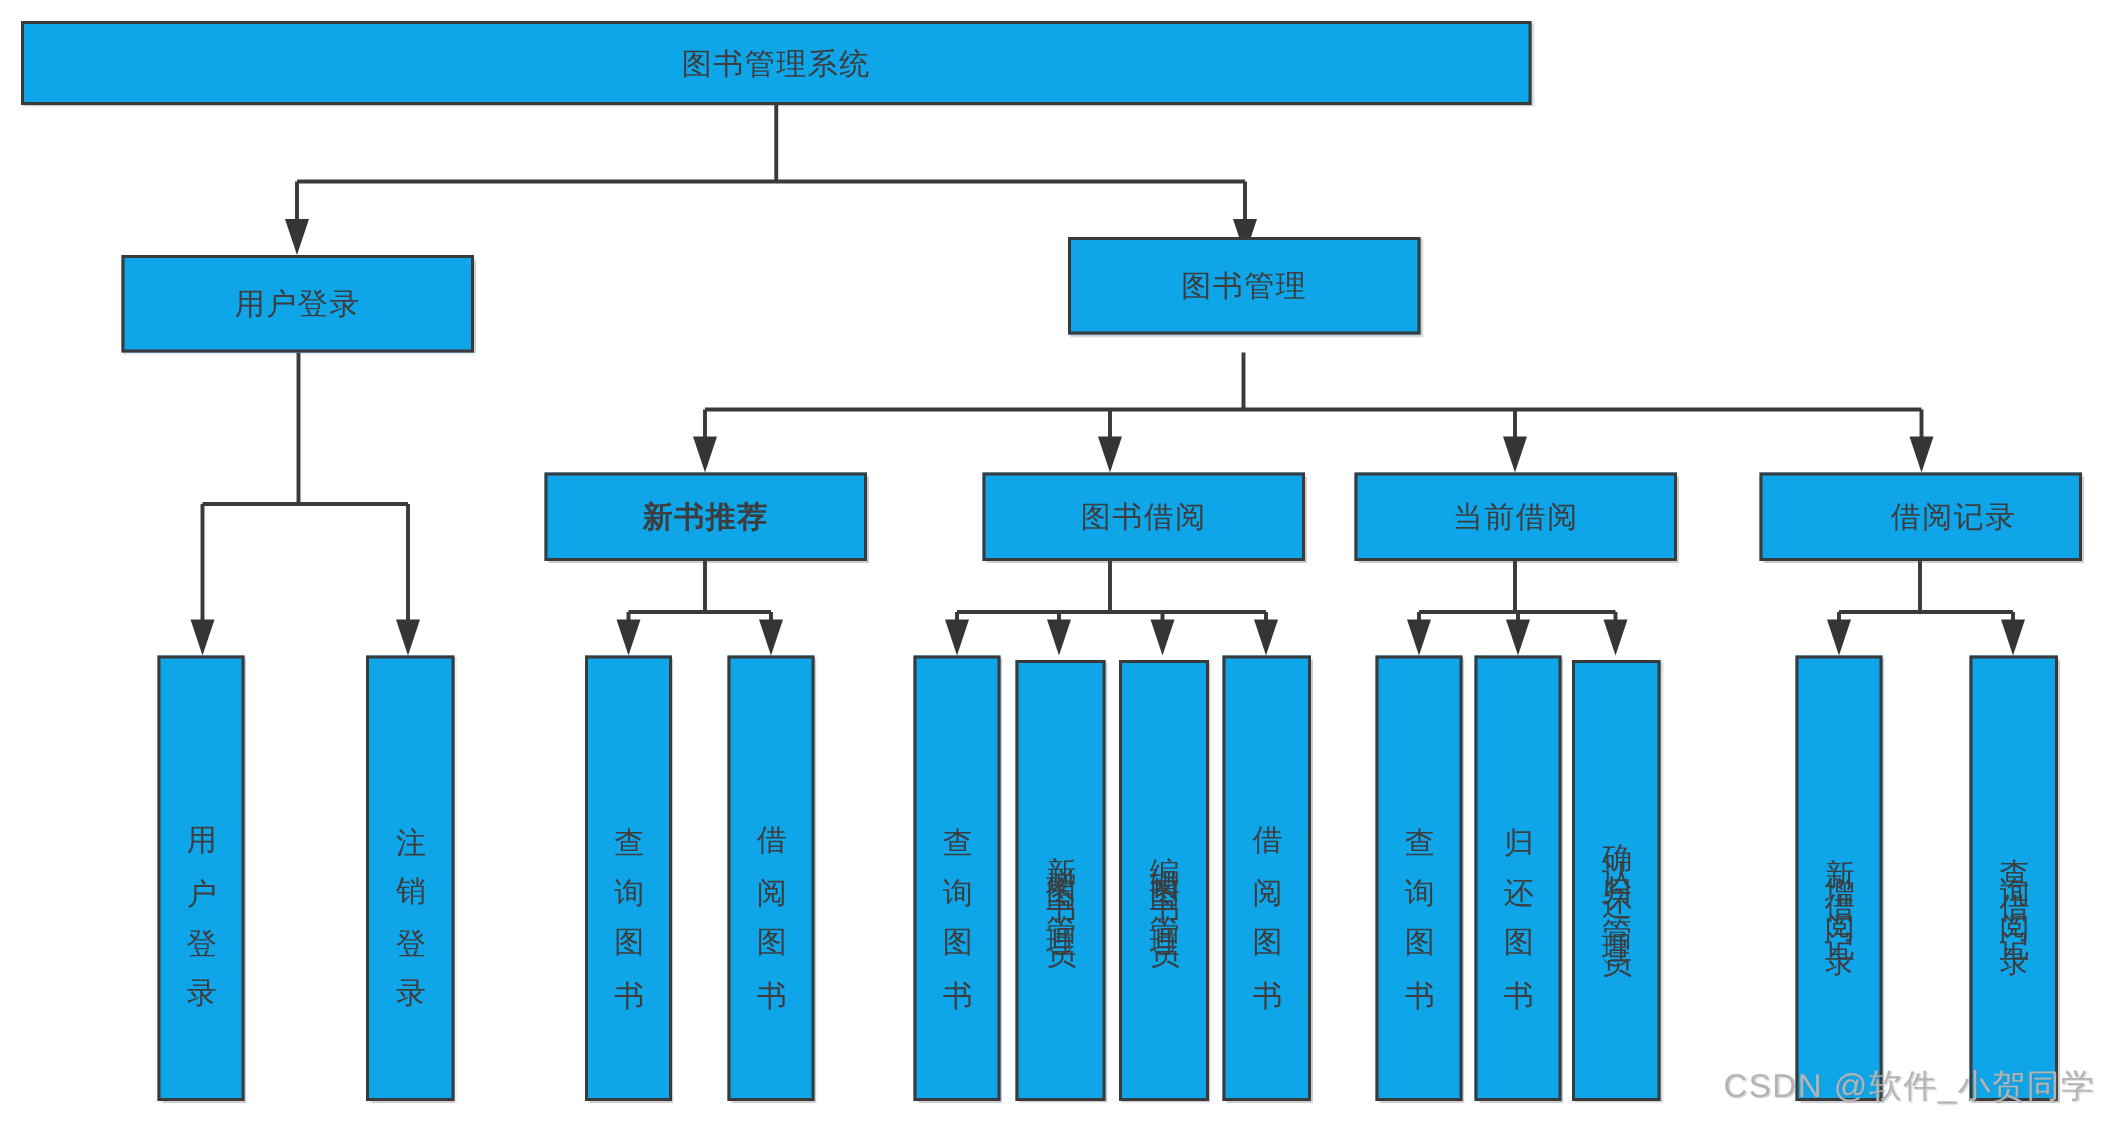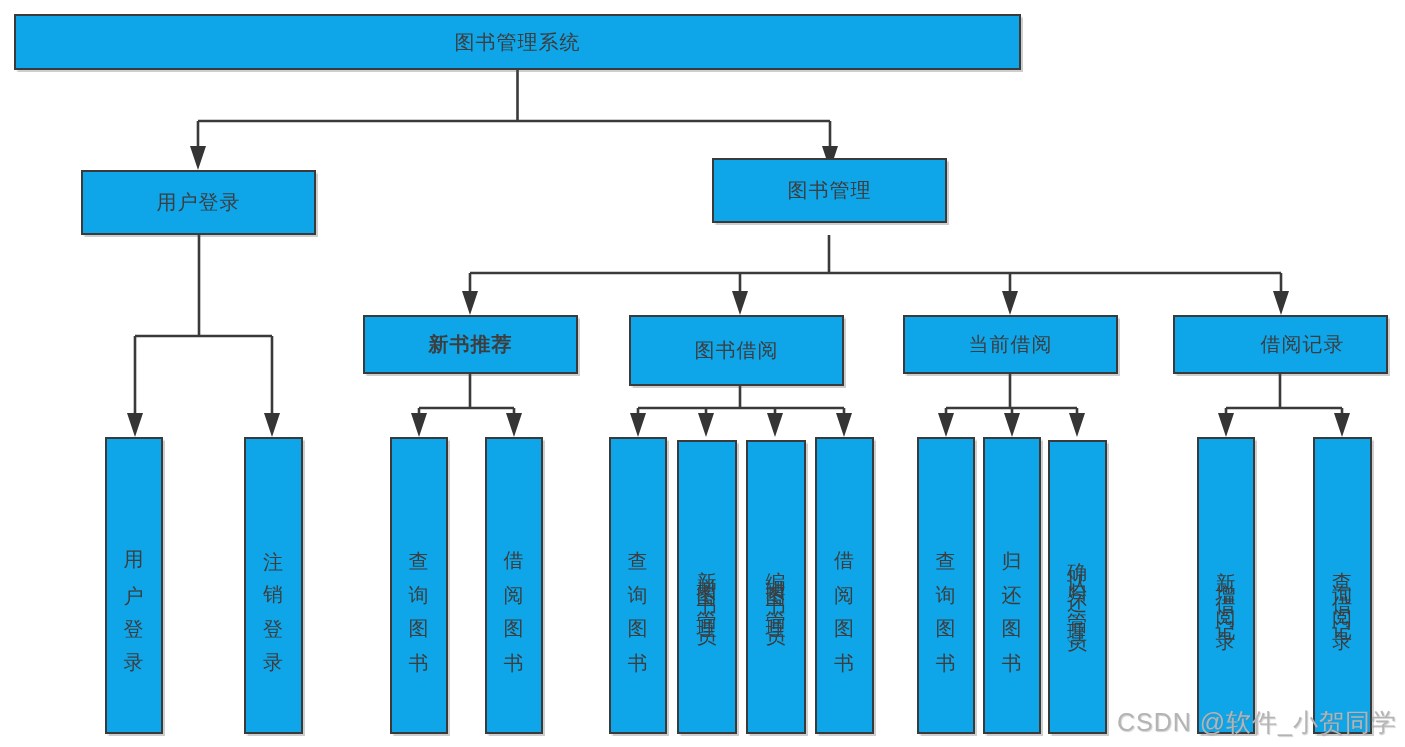--- a/index.html
+++ b/index.html
@@ -49,21 +49,21 @@
     line-height: 1;
   }
   .v4 span { letter-spacing: 34px; padding-top: 34px; }
   .v6 span { letter-spacing: 12px; padding-top: 12px; }
   .v8 span { letter-spacing: 10px; padding-top: 10px; }
   .v9 span { letter-spacing: 8px;  padding-top: 8px;  }
   .watermark {
     position: absolute;
     right: 8px;
     bottom: 8px;
-    font-size: 25px;
+    font-size: 22px;
     color: #b4b4b4;
     letter-spacing: 1px;
     z-index: 5;
     text-shadow: 1px 1px 1px rgba(120,120,120,0.35);
   }
 </style>
 </head>
 <body>
 
 <div class="canvas">
@@ -118,21 +118,21 @@
   <div class="box" style="left:81px; top:170px; width:235px; height:65px;">
     <span>用户登录</span>
   </div>
   <div class="box" style="left:712px; top:158px; width:235px; height:65px;">
     <span>图书管理</span>
   </div>
 
   <div class="box" style="left:363px; top:315px; width:215px; height:59px;font-weight:bold;">
     <span>新书推荐</span>
   </div>
-  <div class="box" style="left:629px; top:315px; width:215px; height:71px;">
+  <div class="box" style="left:655px; top:315px; width:215px; height:59px;">
     <span>图书借阅</span>
   </div>
   <div class="box" style="left:903px; top:315px; width:215px; height:59px;">
     <span>当前借阅</span>
   </div>
   <div class="box" style="left:1173px; top:315px; width:215px; height:59px;padding-left:44px;">
     <span>借阅记录</span>
   </div>
 
   <div class="box vbox v4" style="left:105px; top:437px; width:58px; height:297px;">

